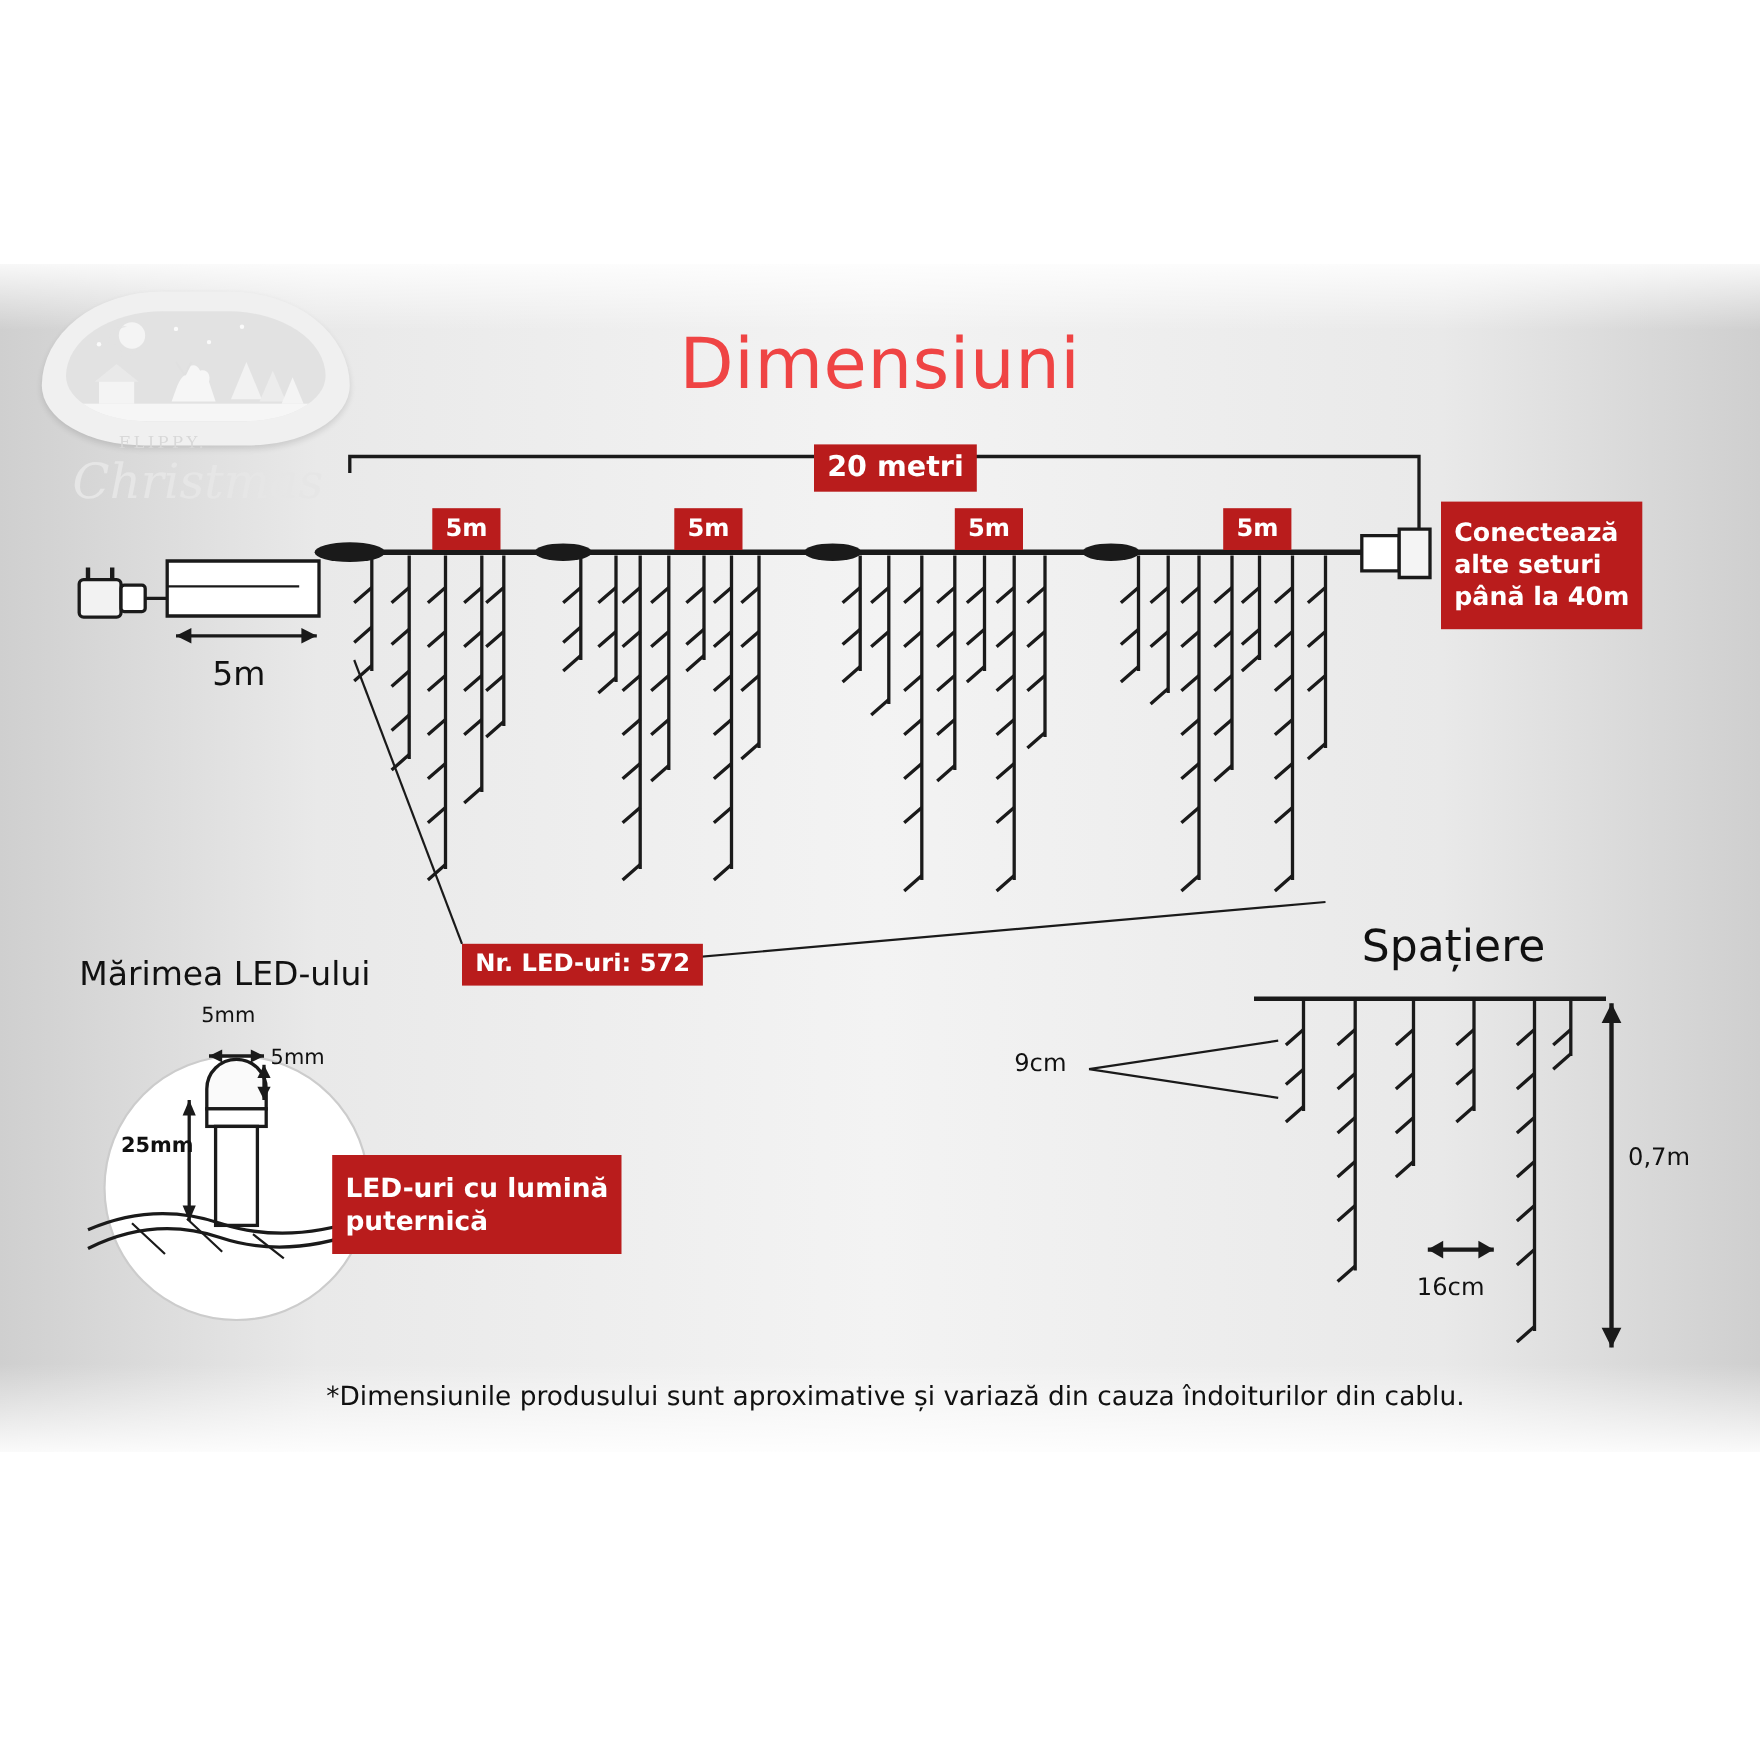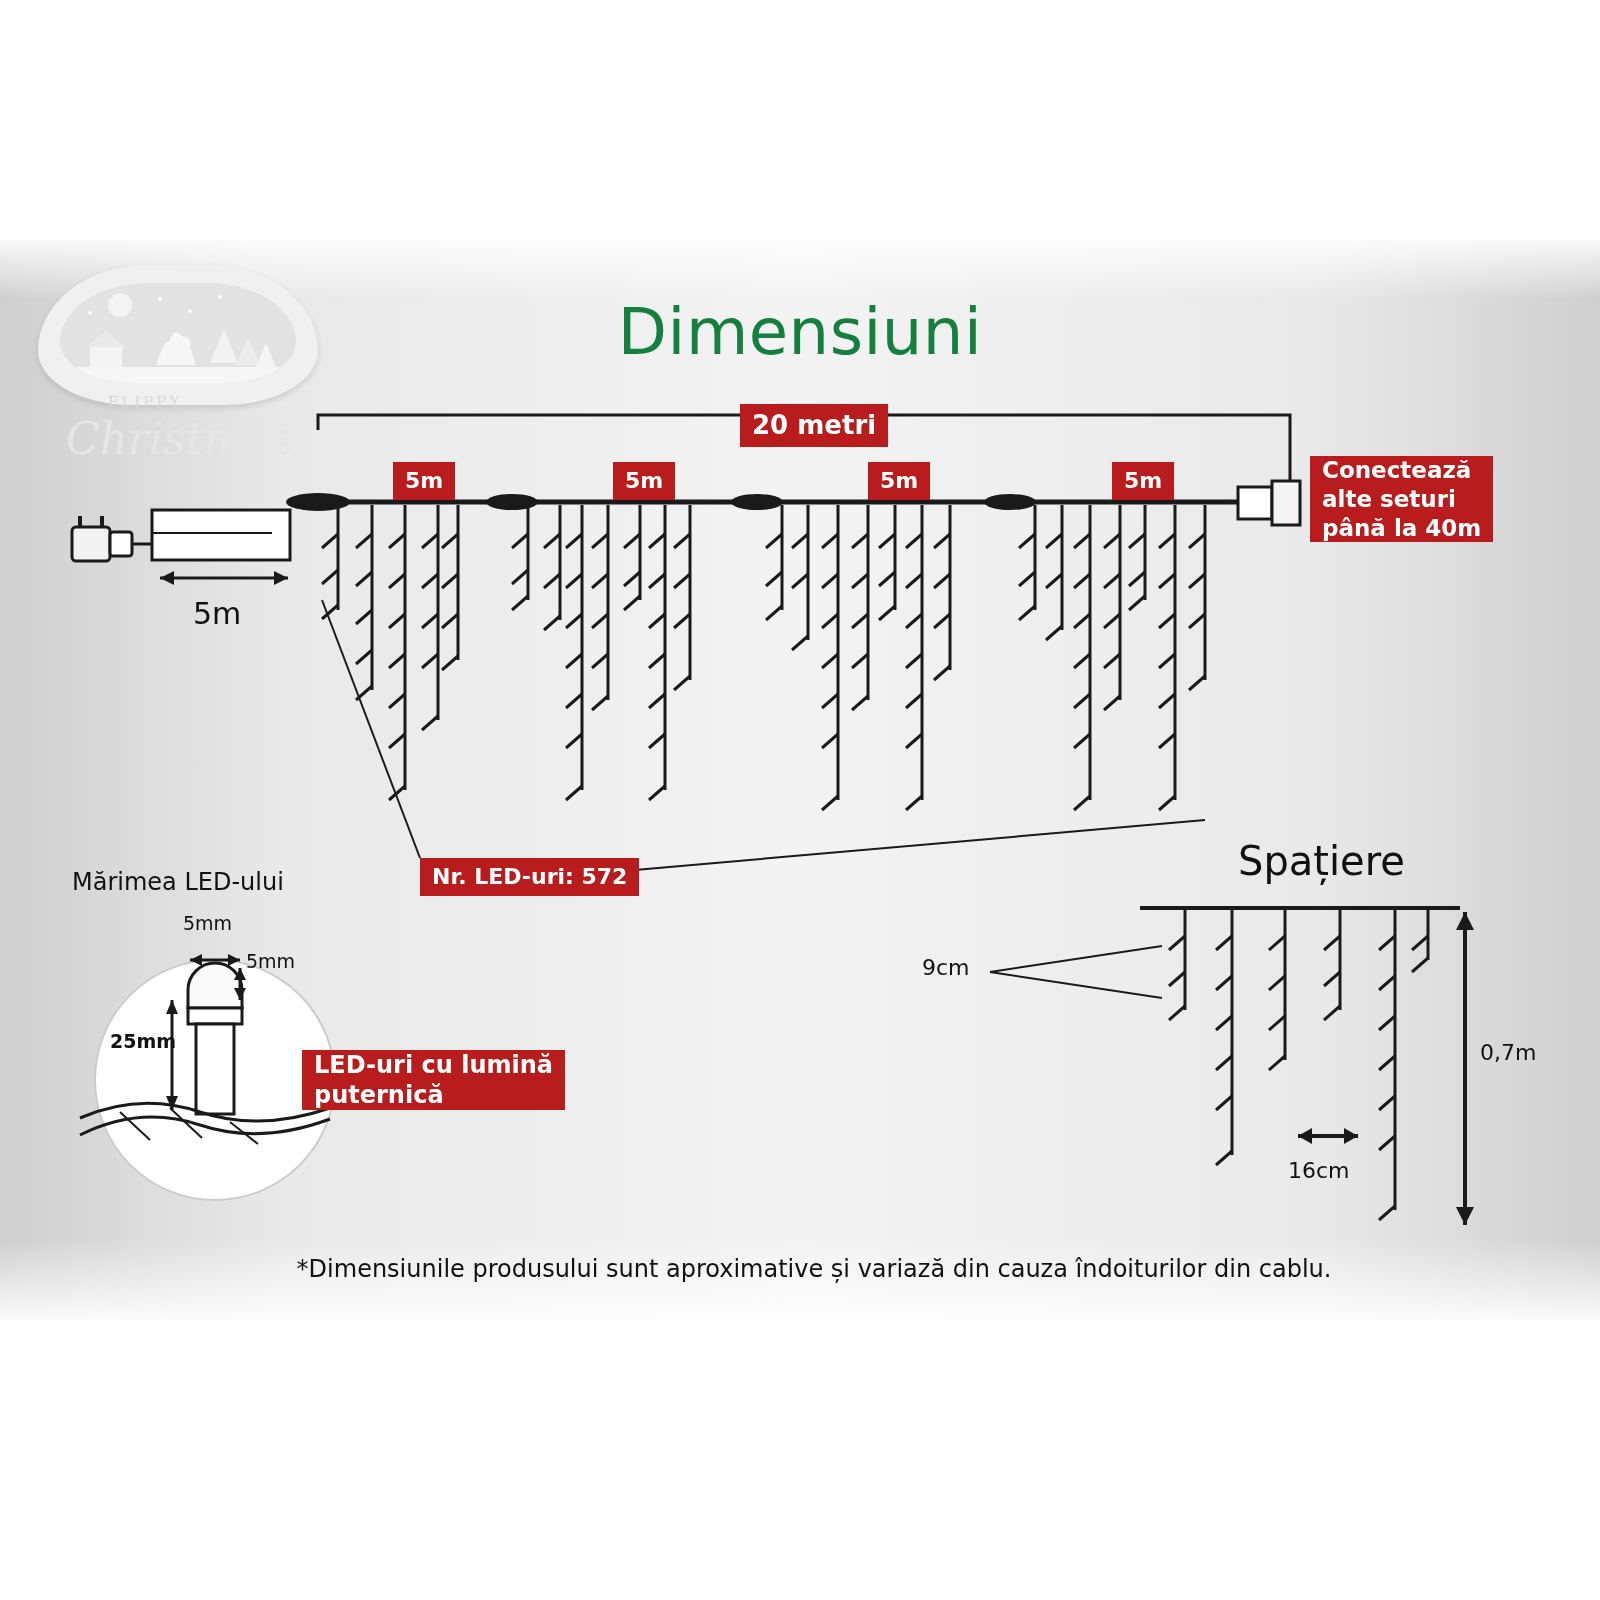--- a/index.html
+++ b/index.html
@@ -27,36 +27,36 @@
   .band-bot-fade{
     position:absolute;left:0;right:0;top:1240px;height:80px;
     background:linear-gradient(0deg, rgba(255,255,255,0.9), rgba(255,255,255,0));
   }
 
   .title{
     position:absolute;
     left:0;right:0;top:295px;
     text-align:center;
     font-size:64px;
-    color:#15803d;
+    color:#ef4444;
     letter-spacing:0.5px;
   }
 
   
   .chip{
     position:absolute;
     background:#b91c1c;color:#fff;
     font-size:22px;font-weight:bold;
     padding:5px 12px;
     line-height:1.25;
     white-space:pre-line;
     z-index:6;
   }
   .chip.big{font-size:26px;}
-  .chip.multi{font-size:23px;padding:0 12px;}
+  .chip.multi{font-size:23px;padding:15px 12px;}
 
   .plain-label{
     position:absolute;
     color:#111;
     font-size:22px;
   }
   .plain-label.bigger{font-size:30px;}
 
   .footnote{
     position:absolute;
@@ -290,21 +290,21 @@
   <div class="chip" style="left:1112px;top:462px;">5m</div>
 
   <div class="chip multi" style="left:1310px;top:456px;">Conectează
 alte seturi
 până la 40m</div>
 
   <div class="chip" style="left:420px;top:858px;text-align:center;">Nr. LED-uri: 572</div>
 
   <div class="plain-label bigger" style="left:193px;top:596px;">5m</div>
 
-  <div class="plain-label" style="left:72px;top:868px;font-size:24px;">Mărimea LED-ului</div>
+  <div class="plain-label" style="left:72px;top:868px;font-size:30px;">Mărimea LED-ului</div>
   <div class="plain-label" style="left:183px;top:912px;font-size:19px;">5mm</div>
   <div class="plain-label" style="left:246px;top:950px;font-size:19px;">5mm</div>
   <div class="plain-label" style="left:110px;top:1030px;font-size:19px;font-weight:bold;">25mm</div>
   <div class="chip multi" style="left:302px;top:1050px;font-size:24px;">LED-uri cu lumină
 puternică</div>
 
   <div class="plain-label" style="left:1238px;top:838px;font-size:40px;">Spațiere</div>
   <div class="plain-label" style="left:922px;top:955px;">9cm</div>
   <div class="plain-label" style="left:1288px;top:1158px;">16cm</div>
   <div class="plain-label" style="left:1480px;top:1040px;">0,7m</div>

